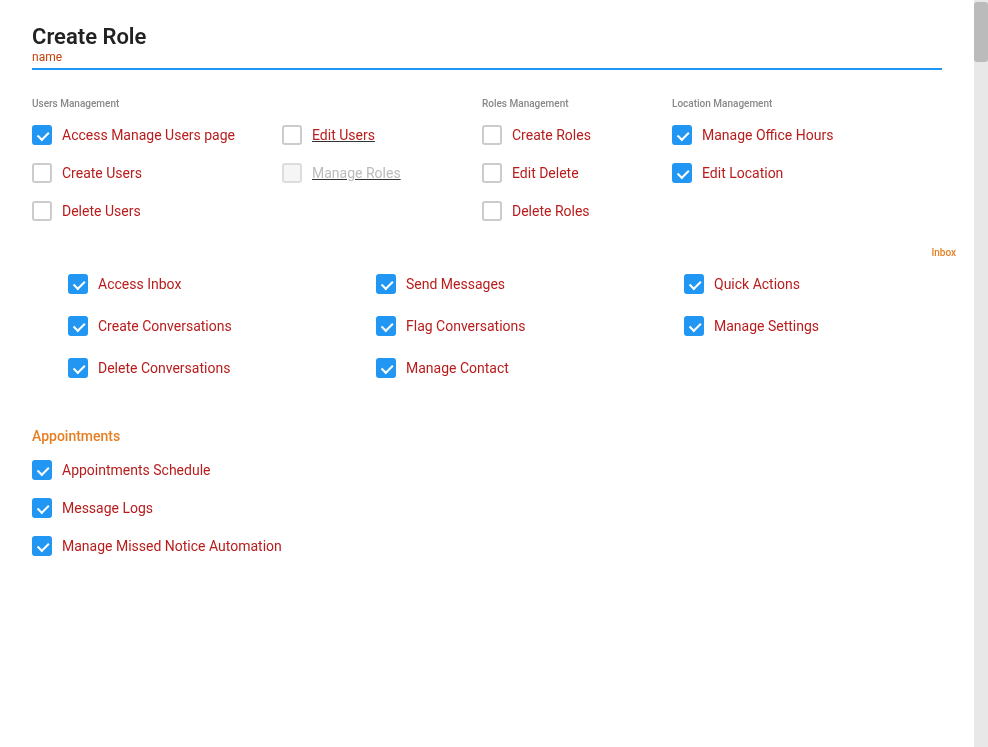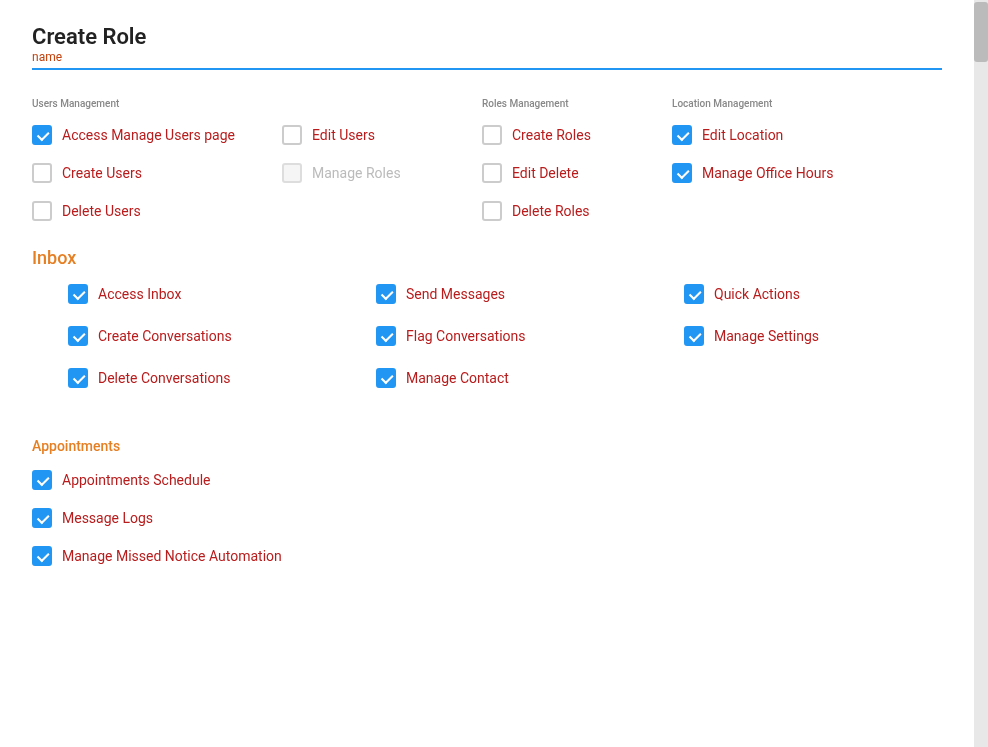--- a/index.html
+++ b/index.html
@@ -123,20 +123,21 @@
     
     .users-mgmt {
       display: flex;
       gap: 0;
     }
     .users-col1 {
       width: 250px;
     }
     .users-col2 {
       width: 200px;
+      text-decoration: underline;
     }
     .roles-col {
       width: 190px;
     }
     .location-col {
       flex: 1;
     }
   </style>
 </head>
 <body>
@@ -194,32 +195,32 @@
       <div class="checkbox-item">
         <div class="cb"></div>
         <label>Delete Roles</label>
       </div>
     </div>
 
     <div class="location-col">
       <div class="section-title">Location Management</div>
       <div class="checkbox-item">
         <div class="cb checked"></div>
+        <label>Manage Office Hours</label>
+      </div>
+      <div class="checkbox-item">
+        <div class="cb checked"></div>
         <label>Edit Location</label>
-      </div>
-      <div class="checkbox-item">
-        <div class="cb checked"></div>
-        <label>Manage Office Hours</label>
       </div>
     </div>
   </div>
 
   <div class="inbox-section section-group">
     <div class="inbox-section" style="margin-top: 8px;">
-      <div class="section-title" style="color: #e67e22; font-size: 18px; margin-bottom: 16px;">Inbox</div>
+      <div class="section-title" style="color: #e67e22; font-size: 10px; margin-bottom: 16px; text-align: right;">Inbox</div>
       <div class="inbox-grid">
         <div class="checkbox-item">
           <div class="cb checked"></div>
           <label>Access Inbox</label>
         </div>
         <div class="checkbox-item">
           <div class="cb checked"></div>
           <label>Send Messages</label>
         </div>
         <div class="checkbox-item">

